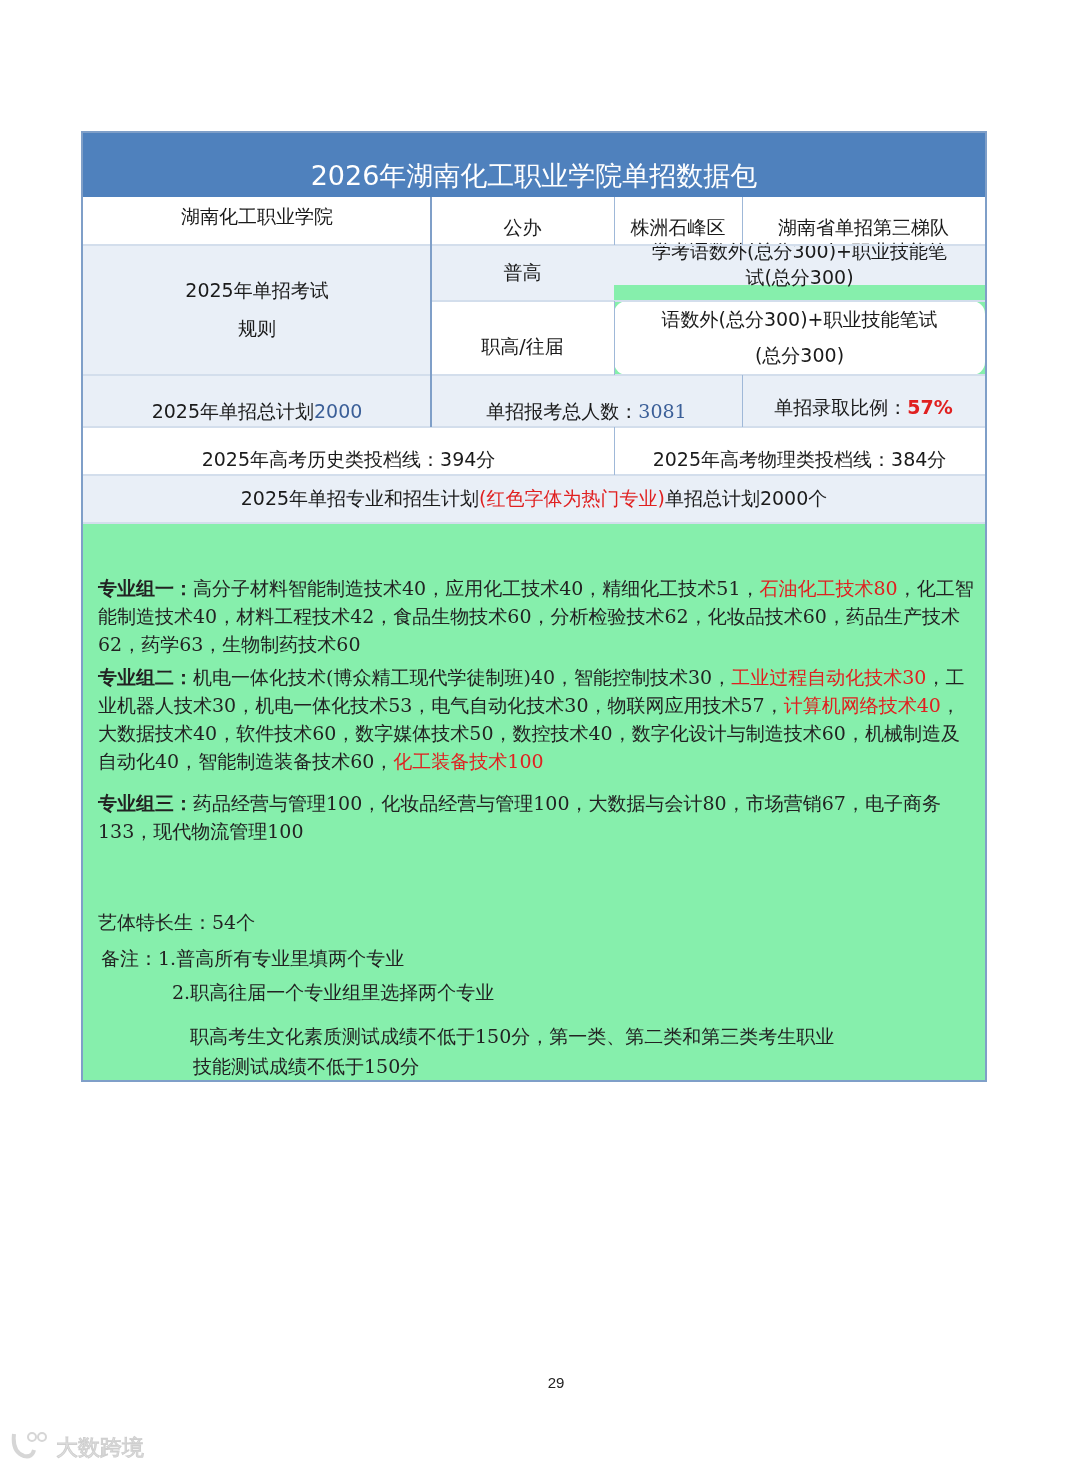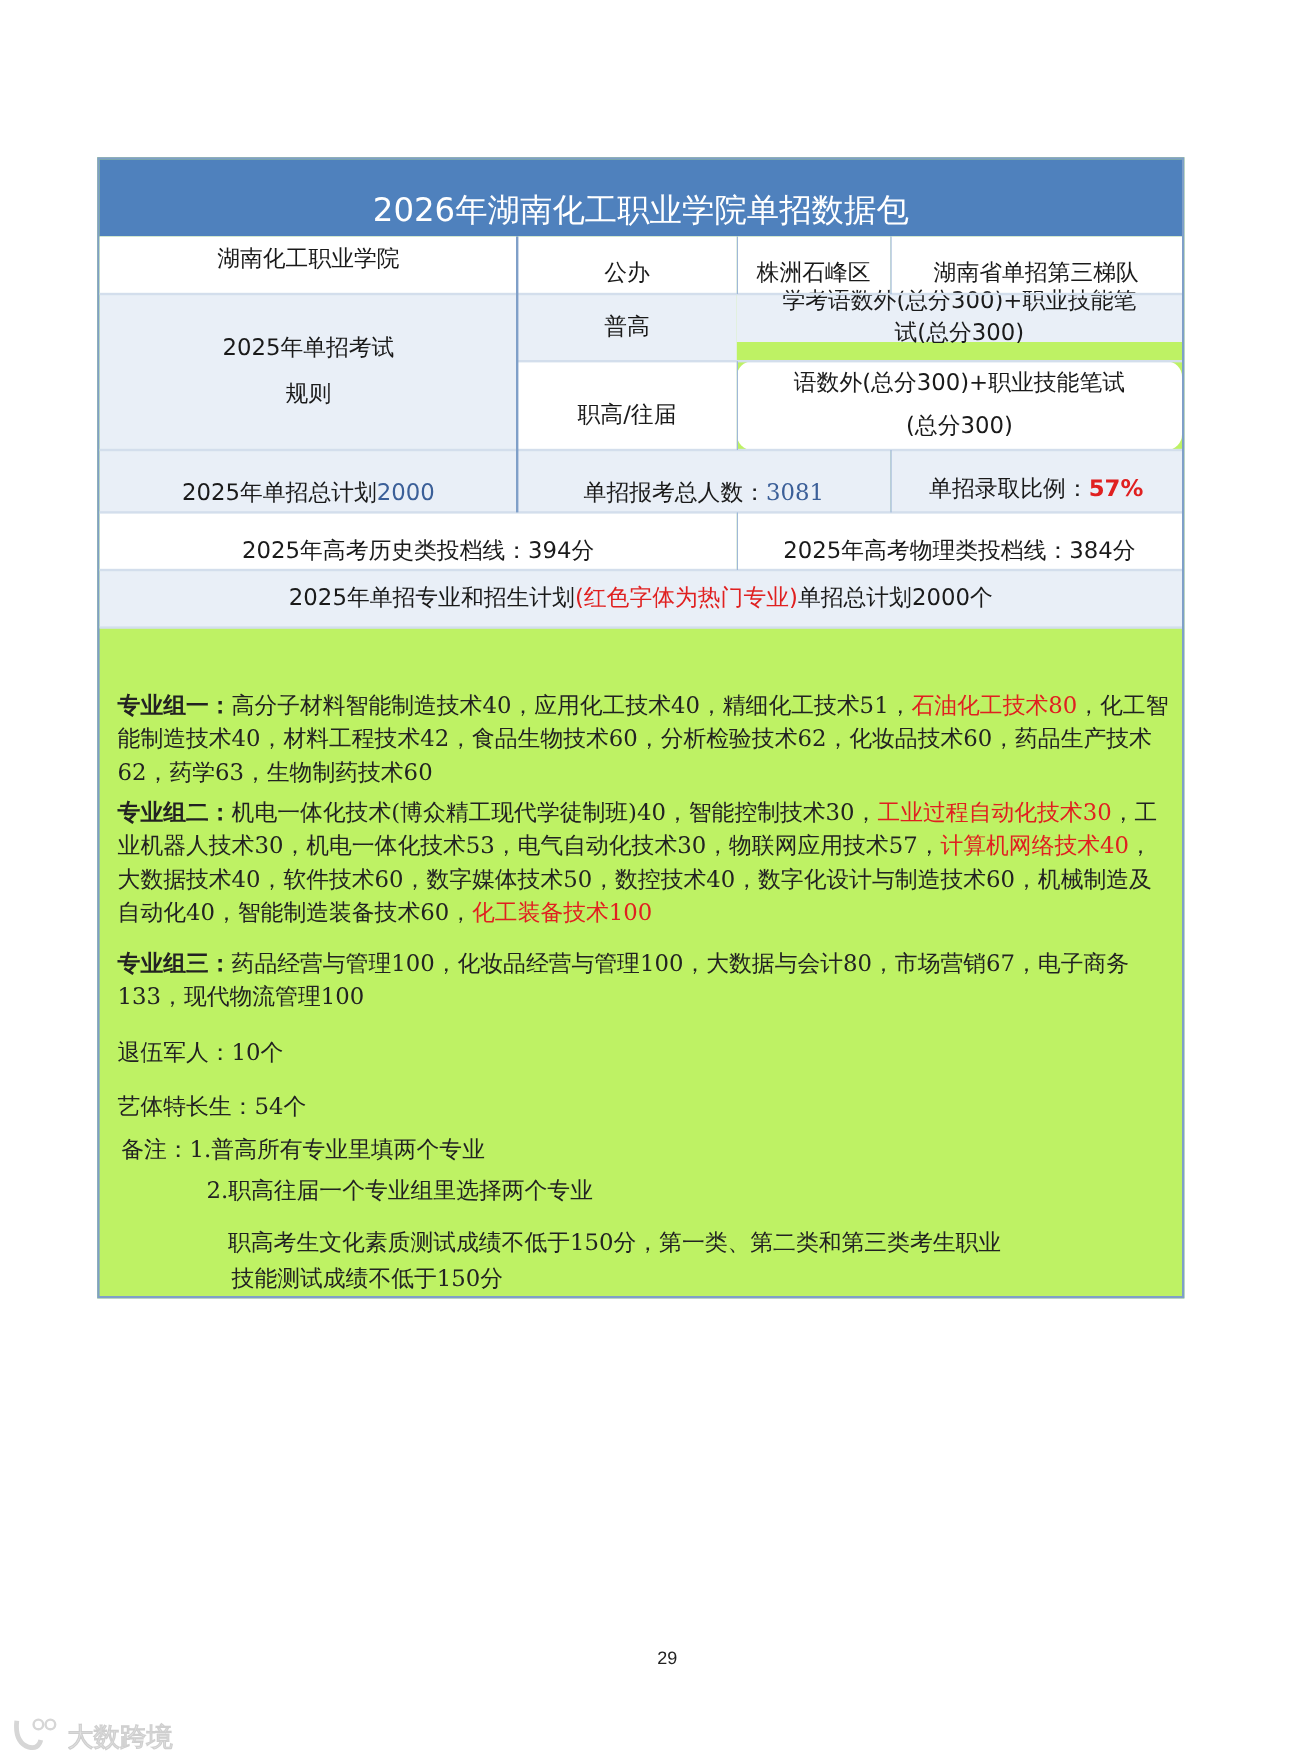--- a/index.html
+++ b/index.html
@@ -1,19 +1,19 @@
 <!DOCTYPE html>
 <html><head>
 <meta charset="utf-8">
 <style>
   html,body{margin:0;padding:0;}
   body{width:1080px;height:1466px;background:#ffffff;position:relative;overflow:hidden;
        font-family:"DejaVu Serif","Liberation Serif",serif;color:#1a1a1a;}
   .sheet{position:absolute;left:81px;top:131px;width:906px;height:951px;
-         border:2px solid #7f9fc8;box-sizing:border-box;background:#bef264;}
+         border:2px solid #7f9fc8;box-sizing:border-box;background:#86efac;}
   .title-bar{position:absolute;left:0;top:0;width:100%;height:64px;background:#4f81bd;
              color:#fff;font-family:"DejaVu Sans","Liberation Sans",sans-serif;
              font-size:27px;text-align:center;line-height:86px;box-sizing:border-box;}
   .cell{position:absolute;box-sizing:border-box;display:flex;align-items:center;justify-content:center;
         text-align:center;font-size:19px;font-family:"DejaVu Sans","Liberation Sans",sans-serif;line-height:1.35;}
   .w{background:#ffffff;}
   .b{background:#e9eff7;}
   .vline{position:absolute;width:1px;background:#9fb8d8;}
   .vline.dark{background:#7f9fc8;width:2px;}
   .hline{position:absolute;height:2px;background:#d3deec;}
@@ -95,21 +95,20 @@
   </div>
 
   <div class="body-text" style="top:530px;">
     <span class="grp-label">专业组二：</span><span>机电一体化技术(博众精工现代学徒制班)40，智能控制技术30，</span><span class="red">工业过程自动化技术30</span><span>，工业机器人技术30，机电一体化技术53，电气自动化技术30，物联网应用技术57，</span><span class="red">计算机网络技术40</span><span>，大数据技术40，软件技术60，数字媒体技术50，数控技术40，数字化设计与制造技术60，机械制造及自动化40，智能制造装备技术60，</span><span class="red">化工装备技术100</span>
   </div>
 
   <div class="body-text" style="top:656px;">
     <span class="grp-label">专业组三：</span><span>药品经营与管理100，化妆品经营与管理100，大数据与会计80，市场营销67，电子商务133，现代物流管理100</span>
   </div>
 
-  <div class="body-text" style="top:730px;">退伍军人：10个</div>
   <div class="body-text" style="top:775px;">艺体特长生：54个</div>
 
   <div class="body-text" style="top:811px;left:18px;">备注：1.普高所有专业里填两个专业</div>
   <div class="body-text" style="top:845px;left:89px;width:790px;">2.职高往届一个专业组里选择两个专业</div>
   <div class="body-text" style="top:889px;left:107px;width:780px;">职高考生文化素质测试成绩不低于150分，第一类、第二类和第三类考生职业</div>
   <div class="body-text" style="top:919px;left:110px;width:780px;">技能测试成绩不低于150分</div>
 </div>
 
 <div class="page-num">29</div>
 

